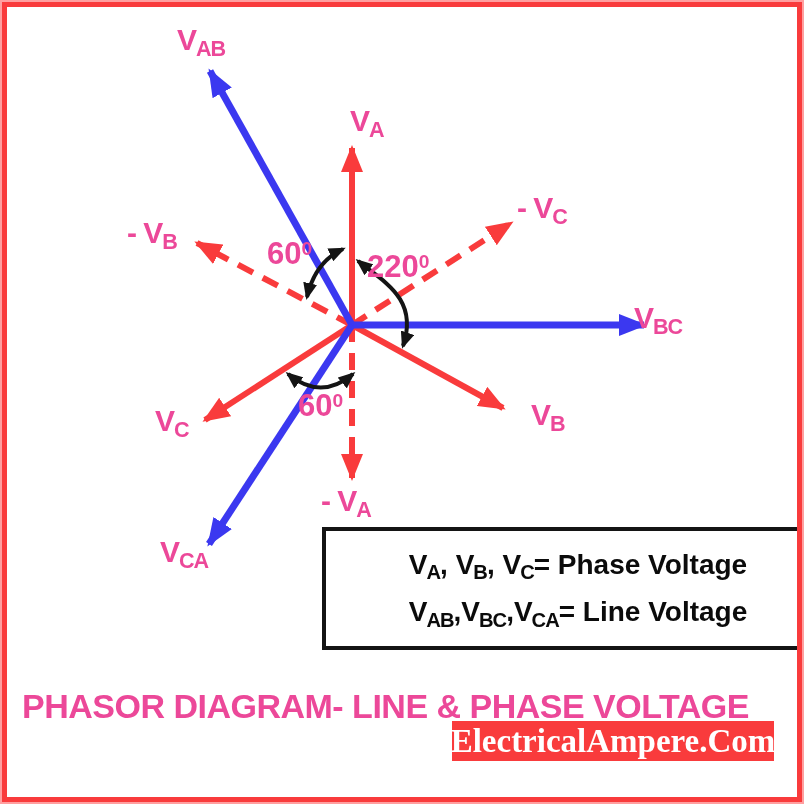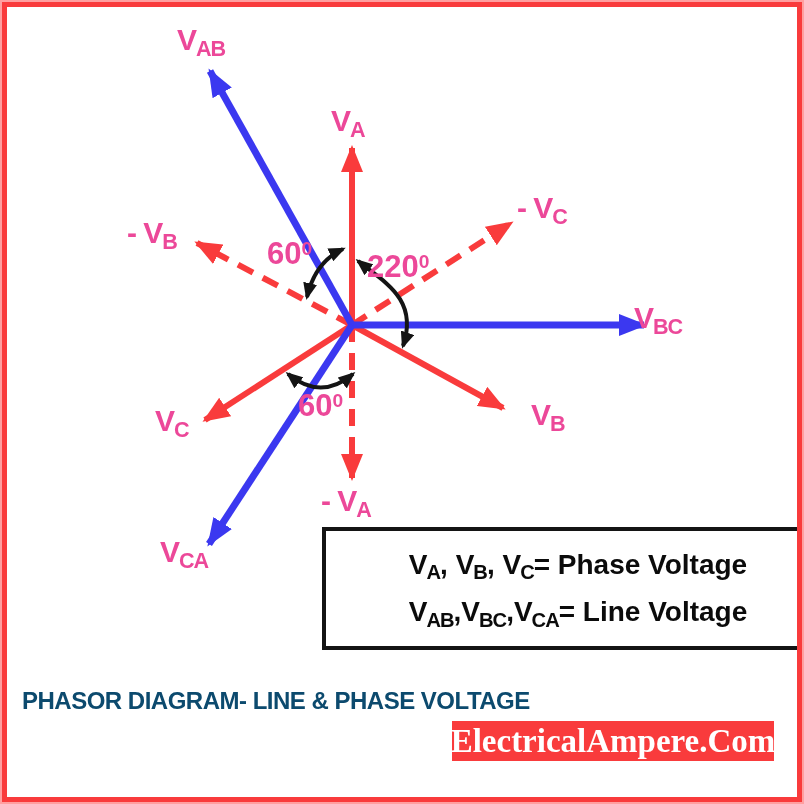--- a/index.html
+++ b/index.html
@@ -26,21 +26,21 @@
   .legend{
     position:absolute;left:322px;top:527px;width:512px;height:123px;z-index:10;
     border:4px solid #141414;background:#ffffff;box-sizing:border-box;
     display:flex;flex-direction:column;justify-content:space-evenly;align-items:center;
   }
   .legend-line{white-space:pre;font-weight:bold;font-size:28px;line-height:1;color:#0b0b0b;}
   .legend-line .ps{top:0.28em;}
 
   .title{
     position:absolute;left:22px;top:687px;z-index:10;
-    font-weight:bold;font-size:24px;letter-spacing:-0.5px;white-space:nowrap;color:#0c4a6e;
+    font-weight:bold;font-size:34px;letter-spacing:-0.5px;white-space:nowrap;color:#ec4899;
   }
 
   .banner{
     position:absolute;left:452px;top:721px;width:322px;height:40px;z-index:10;
     background:var(--banner_bg,#f93b3c);color:var(--banner_text,#ffffff);
     font-family:"Liberation Serif",serif;font-weight:bold;font-size:33px;
     display:flex;align-items:center;justify-content:center;white-space:nowrap;
   }
 </style>
 </head>
@@ -81,21 +81,21 @@
 
     <g stroke="#141414" stroke-width="4" fill="none">
       <path d="M 343 249 Q 315 262 307 297" marker-start="url(#mblk)" marker-end="url(#mblk)"></path>
       <path d="M 358 261 C 384 282, 419 299, 403 346" marker-start="url(#mblk)" marker-end="url(#mblk)"></path>
       <path d="M 288 374 Q 321 401 353 374" marker-start="url(#mblk)" marker-end="url(#mblk)"></path>
     </g>
   </svg>
 
   <div class="plabel" style="left:177px;top:25px"><span class="pm">V</span><span class="ps">AB</span></div>
 
-  <div class="plabel" style="left:331px;top:106px"><span class="pm">V</span><span class="ps">A</span></div>
+  <div class="plabel" style="left:350px;top:106px"><span class="pm">V</span><span class="ps">A</span></div>
 
   <div class="plabel" style="left:517px;top:193px"><span class="pm">- V</span><span class="ps">C</span></div>
 
   <div class="plabel" style="left:127px;top:218px"><span class="pm">- V</span><span class="ps">B</span></div>
 
   <div class="plabel" style="left:634px;top:303px"><span class="pm">V</span><span class="ps">BC</span></div>
 
   <div class="plabel" style="left:531px;top:400px"><span class="pm">V</span><span class="ps">B</span></div>
 
   <div class="plabel" style="left:155px;top:406px"><span class="pm">V</span><span class="ps">C</span></div>

